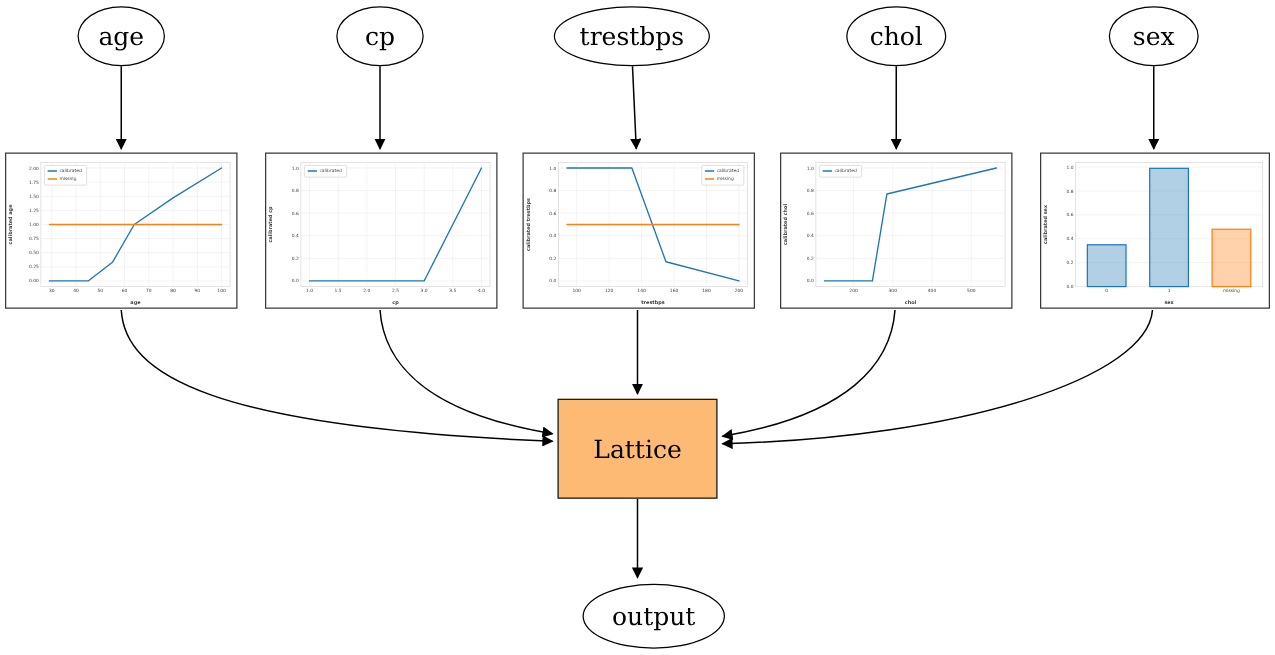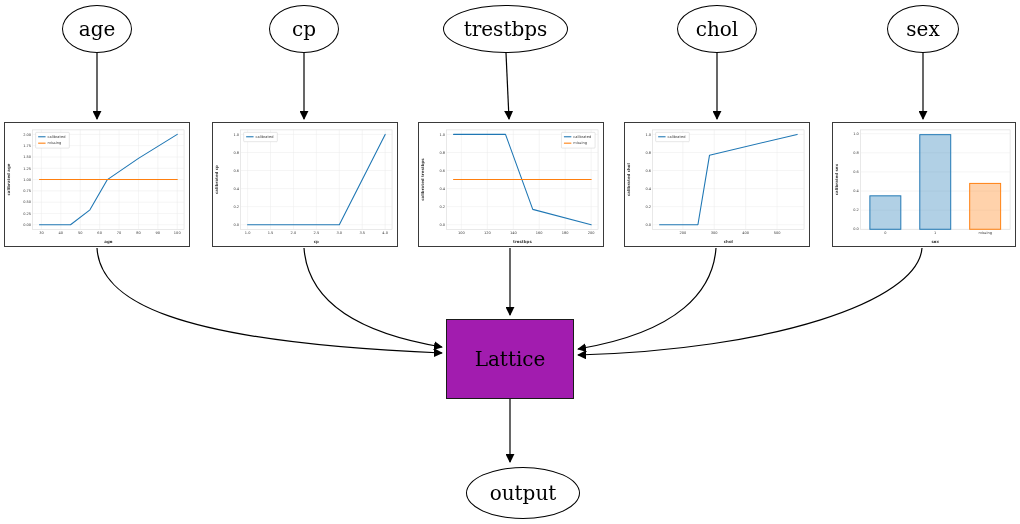--- a/index.html
+++ b/index.html
@@ -2,21 +2,21 @@
 <html><head>
 <meta charset="utf-8">
 <style>
   html,body{margin:0;padding:0;background:#ffffff;}
   .canvas{position:relative;width:1020px;height:524px;background:#ffffff;overflow:hidden;
           font-family:"DejaVu Serif","Liberation Serif",serif;padding-left:47px;}
   .arrows{position:absolute;left:0;top:0;width:1020px;height:524px;pointer-events:none;}
   .node-ellipse{position:absolute;border:1px solid #000;border-radius:50%;
           display:flex;align-items:center;justify-content:center;
           font-size:20px;color:#000;background:#fff;box-sizing:border-box;}
-  .lattice{position:absolute;border:1px solid #1a1a1a;background:#a21caf;
+  .lattice{position:absolute;border:1px solid #1a1a1a;background:#fdba74;
           display:flex;align-items:center;justify-content:center;
           font-size:20px;color:#000;box-sizing:border-box;text-align:right;}
   .panel{position:absolute;border:1px solid #3a3a3a;background:#fff;box-sizing:border-box;}
   .panel svg{display:block;width:100%;height:100%;
           font-family:"DejaVu Sans","Liberation Sans",sans-serif;}
 </style>
 </head>
 <body>
 
 <div class="canvas">

